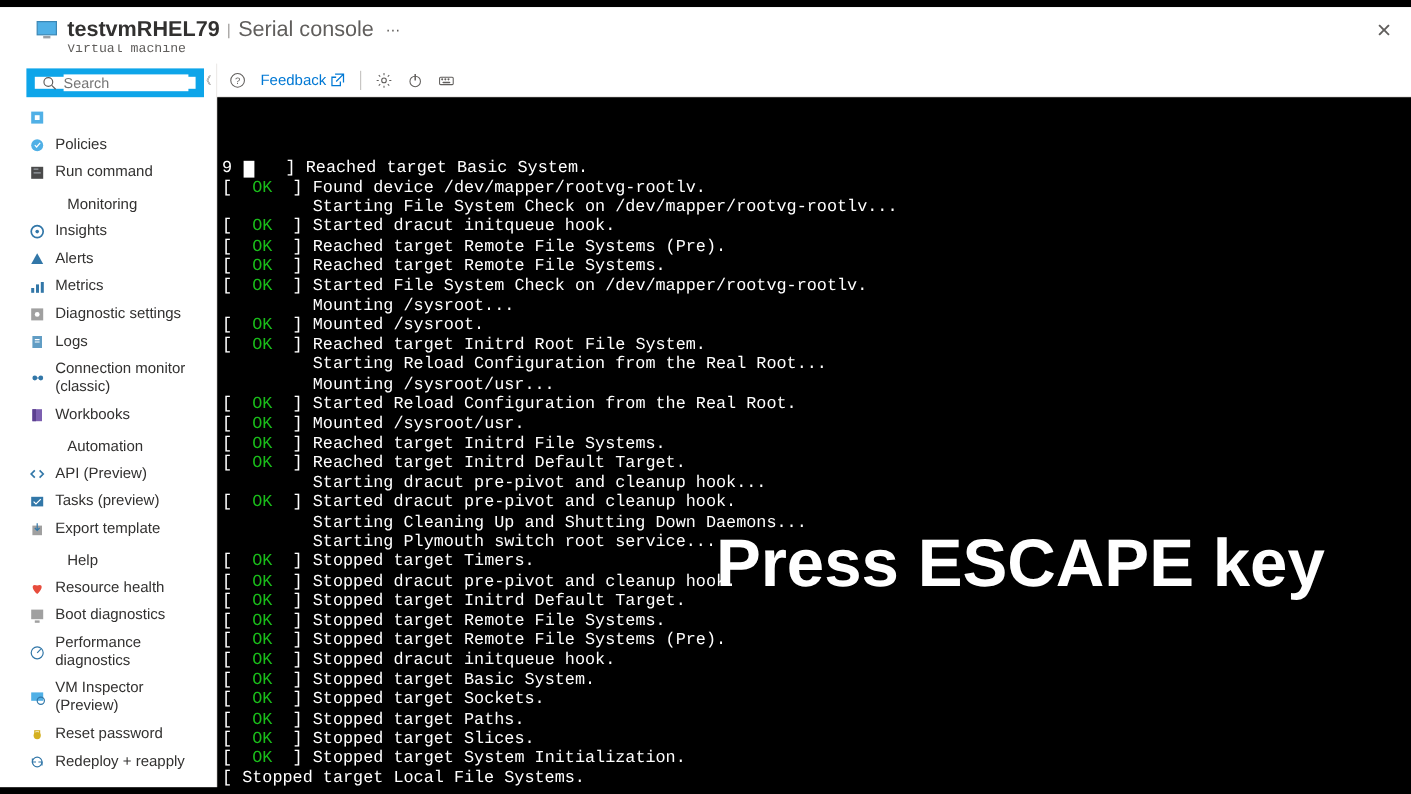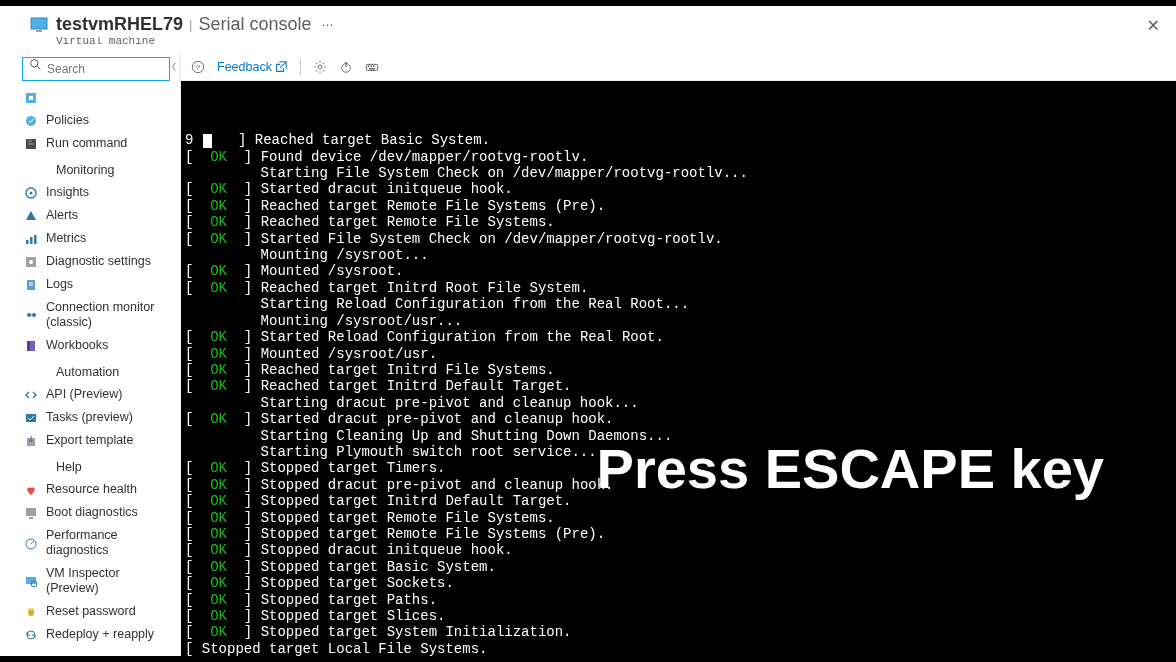--- a/index.html
+++ b/index.html
@@ -9,21 +9,21 @@
 .header-icon { width: 18px; height: 18px; margin-right: 8px; display: inline-flex; align-items: center; justify-content: center; }
 .header-title { font-size: 18px; font-weight: 600; color: #323130; }
 .header-sep { color: #a19f9d; font-weight: 400; margin: 0 6px; }
 .header-sub { font-size: 18px; font-weight: 400; color: #605e5c; }
 .header-dots { margin-left: 10px; color: #605e5c; font-size: 12px; letter-spacing: 2px; }
 .header-close { position: absolute; right: 16px; top: 10px; font-size: 16px; color: #605e5c; cursor: pointer; }
 .subheader { font-size: 11px; color: #605e5c; padding-left: 56px; margin-top: -2px; margin-bottom: 6px; font-family: Liberation Mono, monospace; }
 .main { display: flex; height: 608px; }
 .sidebar { width: 181px; border-right: 1px solid #edebe9; display: flex; flex-direction: column; overflow: hidden; position: relative; }
 .search-wrap { padding: 4px 10px 6px 22px; }
-.search-box { display: flex; border: 1px solid #0ea5e9; height: 24px; padding: 0 6px; }
+.search-box { display: flex; align-items: center; border: 7px solid #0ea5e9; height: 24px; padding: 0 6px; }
 .search-box svg { width: 13px; height: 13px; flex-shrink: 0; }
 .search-box input { border: none; outline: none; font-size: 12px; margin-left: 5px; width: 100%; color: #605e5c; }
 .nav { flex: 1; overflow-y: auto; }
 .nav-item { display: flex; align-items: center; padding: 4px 8px 4px 24px; cursor: pointer; font-size: 12.5px; color: #323130; min-height: 22px; }
 .nav-icon { width: 14px; height: 14px; margin-right: 8px; display: inline-flex; align-items: center; justify-content: center; flex-shrink: 0; }
 .nav-icon svg { width: 14px; height: 14px; }
 .nav-label { line-height: 1.2; }
 .section-header { font-size: 12.5px; font-weight: 400; color: #323130; padding: 8px 8px 4px 24px; margin-left: 32px; }
 .chevron { position: absolute; right: 4px; top: 8px; font-size: 9px; color: #605e5c; }
 .content { flex: 1; display: flex; flex-direction: column; background: #fff; }

